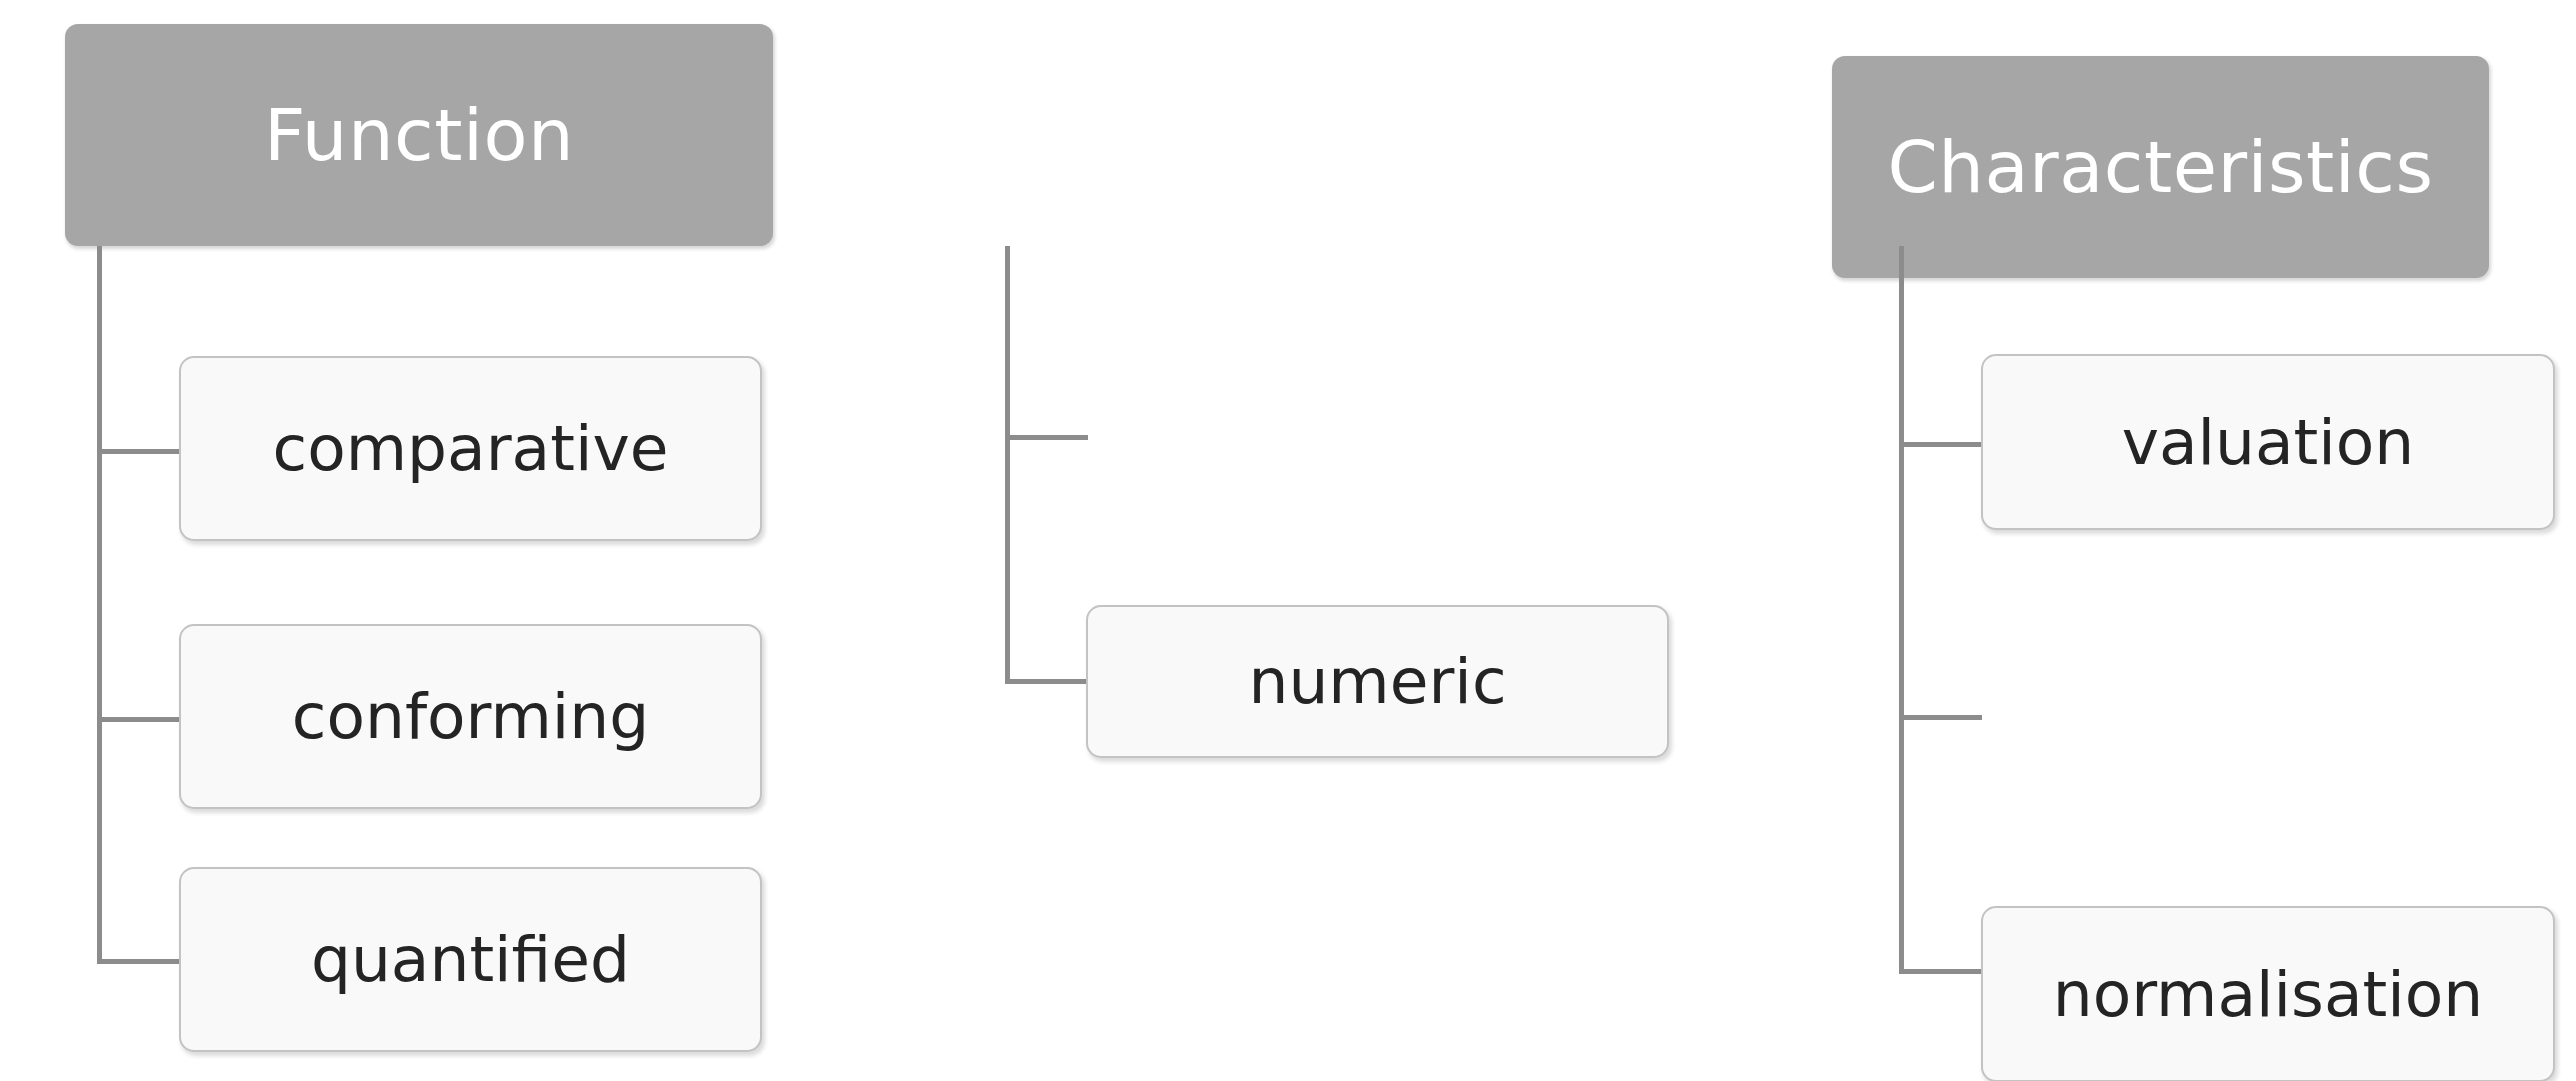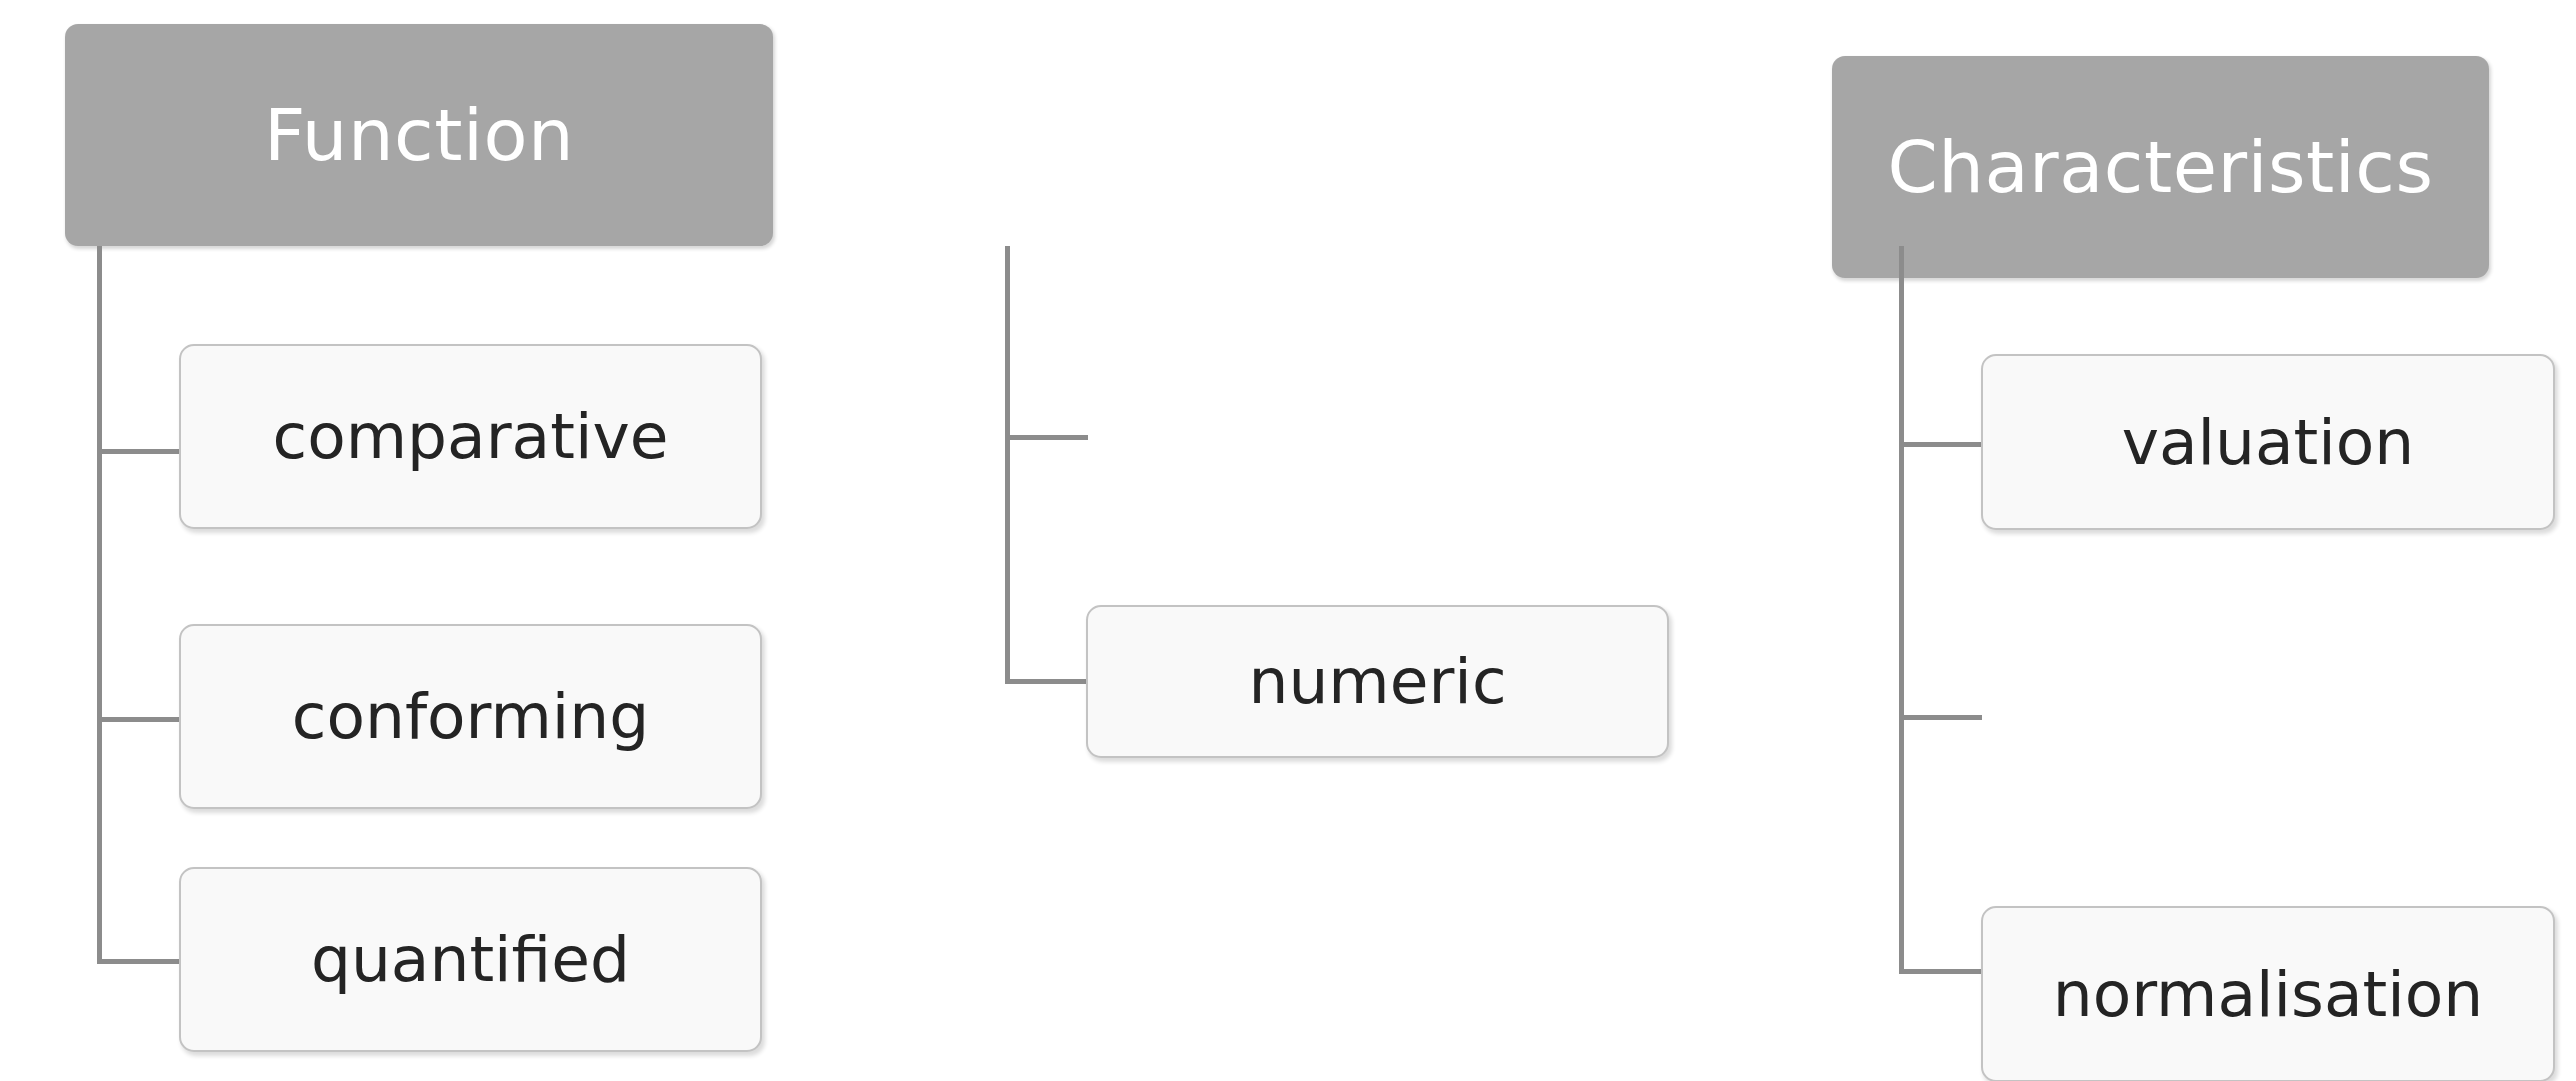--- a/index.html
+++ b/index.html
@@ -83,21 +83,21 @@
   <div class="column" style="left:0px; width:815px;">
 
     <div class="header-node" style="left:30px; top:24px; width:708px; height:222px;margin-left:35px;">Function</div>
 
     <div class="trunk" style="left:97px; top:246px; height:716px;"></div>
 
     <div class="branch" style="left:97px; top:449px; width:83px;"></div>
     <div class="branch" style="left:97px; top:717px; width:83px;"></div>
     <div class="branch" style="left:97px; top:959px; width:83px;"></div>
 
-    <div class="child-node" style="left:179px; top:344px; width:583px; height:185px;">comparative</div>
+    <div class="child-node" style="left:179px; top:356px; width:583px; height:185px;">comparative</div>
 
     <div class="child-node" style="left:179px; top:624px; width:583px; height:185px;">conforming</div>
 
     <div class="child-node" style="left:179px; top:867px; width:583px; height:185px;">quantified</div>
   </div>
 
   <div class="column" style="left:0px; width:1667px;">
 
 
     <div class="trunk" style="left:1005px; top:246px; height:437px;"></div>

